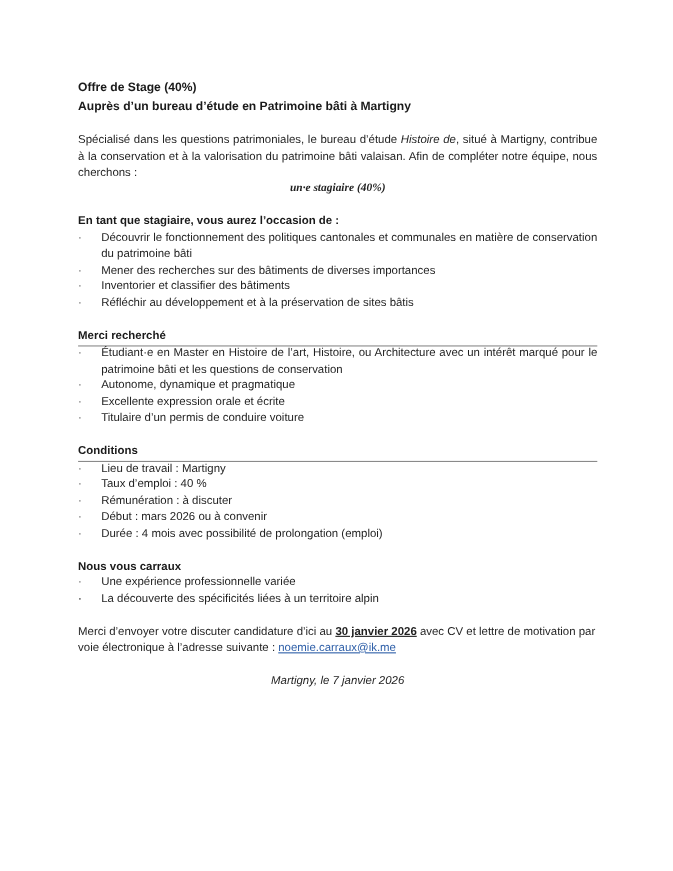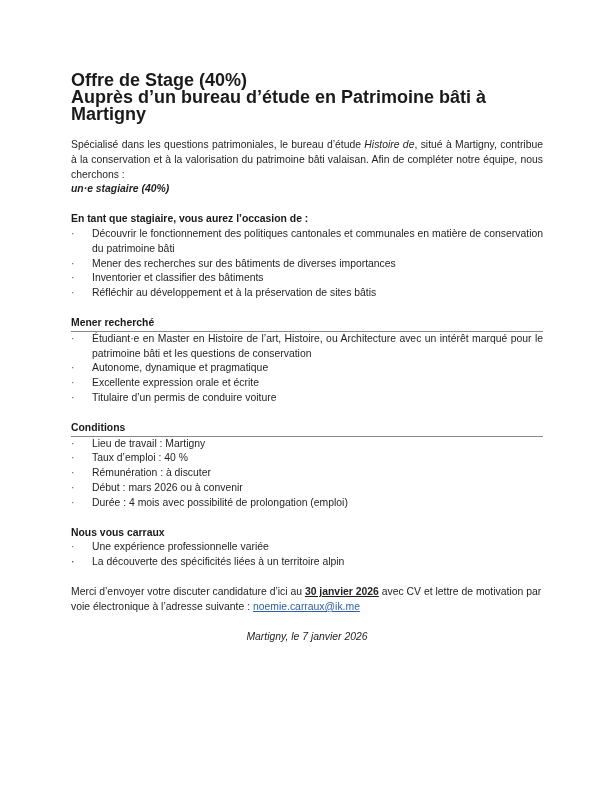--- a/index.html
+++ b/index.html
@@ -18,34 +18,35 @@
     .page {
       position: absolute;
       left: 71px;
       top: 72px;
       width: 472px;
       font-size: 10.4px;
       line-height: 14.8px;
     }
     .title {
       font-weight: bold;
-      font-size: 18px;
+      font-size: 11px;
       line-height: 17px;
       color: #1a1a1a;
       margin: 0;
     }
     .intro {
       margin-top: 15px;
       text-align: justify;
     }
     .intro .em { font-style: italic; }
     .center-line {
-      text-align: left;
+      text-align: center;
       font-weight: bold;
       font-style: italic;
+      font-family: Liberation Serif, serif;
     }
     .section {
       margin-top: 15px;
     }
     .section-heading {
       font-weight: bold;
       color: #1a1a1a;
     }
     .section-heading.ruled {
       border-bottom: 1px solid #8a8a8a;
@@ -103,21 +104,21 @@
     <div class="section-heading">En tant que stagiaire, vous aurez l’occasion de :</div>
     <ul class="bullets">
       <li><span class="dot">·</span><span>Découvrir le fonctionnement des politiques cantonales et communales en matière de conservation du patrimoine bâti</span></li>
       <li><span class="dot">·</span><span>Mener des recherches sur des bâtiments de diverses importances</span></li>
       <li><span class="dot">·</span><span>Inventorier et classifier des bâtiments</span></li>
       <li><span class="dot">·</span><span>Réfléchir au développement et à la préservation de sites bâtis</span></li>
     </ul>
   </div>
 
   <div class="section">
-    <div class="section-heading ruled">Mener recherché</div>
+    <div class="section-heading ruled">Merci recherché</div>
     <ul class="bullets">
       <li><span class="dot">·</span><span>Étudiant·e en Master en Histoire de l’art, Histoire, ou Architecture avec un intérêt marqué pour le patrimoine bâti et les questions de conservation</span></li>
       <li><span class="dot">·</span><span>Autonome, dynamique et pragmatique</span></li>
       <li><span class="dot">·</span><span>Excellente expression orale et écrite</span></li>
       <li><span class="dot">·</span><span>Titulaire d’un permis de conduire voiture</span></li>
     </ul>
   </div>
 
   <div class="section">
     <div class="section-heading ruled">Conditions</div>

